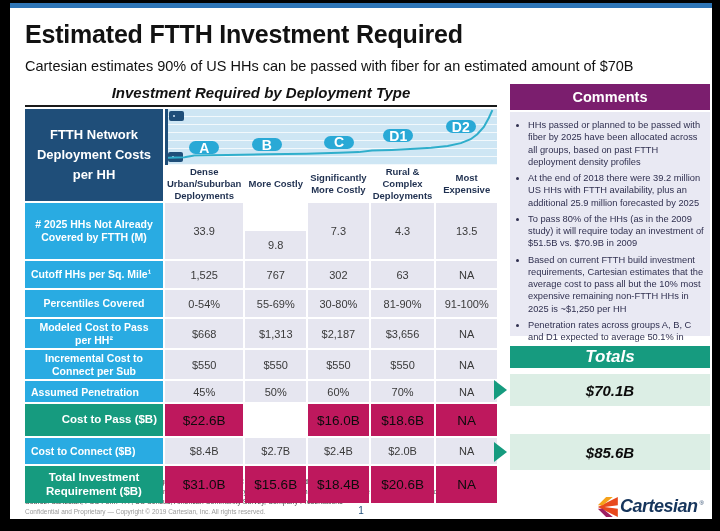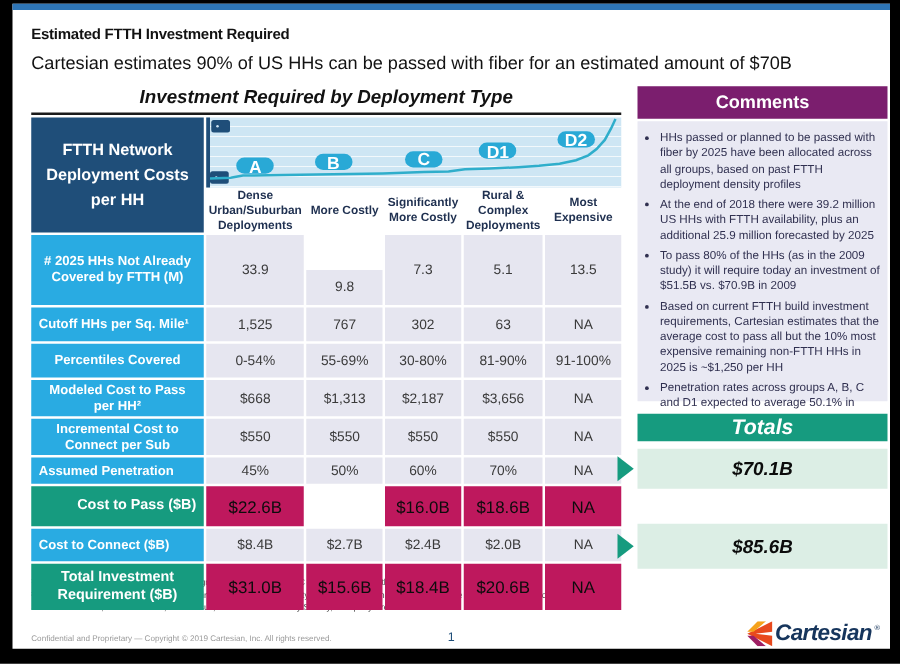--- a/index.html
+++ b/index.html
@@ -6,21 +6,21 @@
   body{
     width:720px;height:531px;overflow:hidden;background:#000;
     font-family:"Liberation Sans", sans-serif;position:relative;
   }
   .slide{
     position:absolute;left:10px;top:3px;right:8px;bottom:12px;
     background:#ffffff;
   }
   .topline{height:5px;background:#2E75B6;width:100%;}
   .title{
-    margin:12px 0 0 15px;font-size:12px;font-weight:bold;color:#121212;letter-spacing:-0.2px;
+    margin:12px 0 0 15px;font-size:25px;font-weight:bold;color:#121212;letter-spacing:-0.2px;
   }
   .subtitle{
     margin:9px 0 0 15px;font-size:14.5px;color:#121212;
   }
   .main{
     position:relative;margin:10px 2px 0 15px;height:390px;display:flex;gap:13px;
   }
   .left{width:472px;flex:0 0 472px;}
   .section-heading{
     font-size:15px;font-weight:bold;font-style:italic;color:#121212;text-align:center;
@@ -129,21 +129,21 @@
           </div>
       <div class="col-header" style="grid-area: 2 / 3;">More Costly</div>
           <div class="col-header" style="grid-area: 2 / 2;">Dense Urban/Suburban Deployments</div>
           <div class="col-header" style="grid-area: 2 / 4;">Significantly More Costly</div>
           <div class="col-header" style="grid-area: 2 / 5;">Rural &amp; Complex Deployments</div>
           <div class="col-header" style="grid-area: 2 / 6;">Most Expensive</div>
           <div class="cell rh0 align-center cyan-label" style="grid-area: 3 / 1;"># 2025 HHs Not Already Covered by FTTH (M)</div>
           <div class="cell rh0 plain-value" style="grid-area: 3 / 2;">33.9</div>
           <div class="cell rh0 plain-value" style="grid-area: 3 / 3; margin-top: 28px;">9.8</div>
           <div class="cell rh0 plain-value" style="grid-area: 3 / 4;">7.3</div>
-          <div class="cell rh0 plain-value" style="grid-area: 3 / 5;">5.1</div>
+          <div class="cell rh0 plain-value" style="grid-area: 3 / 5;">4.3</div>
           <div class="cell rh0 plain-value" style="grid-area: 3 / 6;">13.5</div>
           <div class="cell rh1 align-left cyan-label" style="grid-area: 4 / 1;">Cutoff HHs per Sq. Mile¹</div>
           <div class="cell rh1 plain-value" style="grid-area: 4 / 2;">1,525</div>
           <div class="cell rh1 plain-value" style="grid-area: 4 / 3;">767</div>
           <div class="cell rh1 plain-value" style="grid-area: 4 / 4;">302</div>
           <div class="cell rh1 plain-value" style="grid-area: 4 / 5;">63</div>
           <div class="cell rh1 plain-value" style="grid-area: 4 / 6;">NA</div>
           <div class="cell rh2 align-center cyan-label" style="grid-area: 5 / 1;">Percentiles Covered</div>
           <div class="cell rh2 plain-value" style="grid-area: 5 / 2;">0-54%</div>
           <div class="cell rh2 plain-value" style="grid-area: 5 / 3;">55-69%</div>

